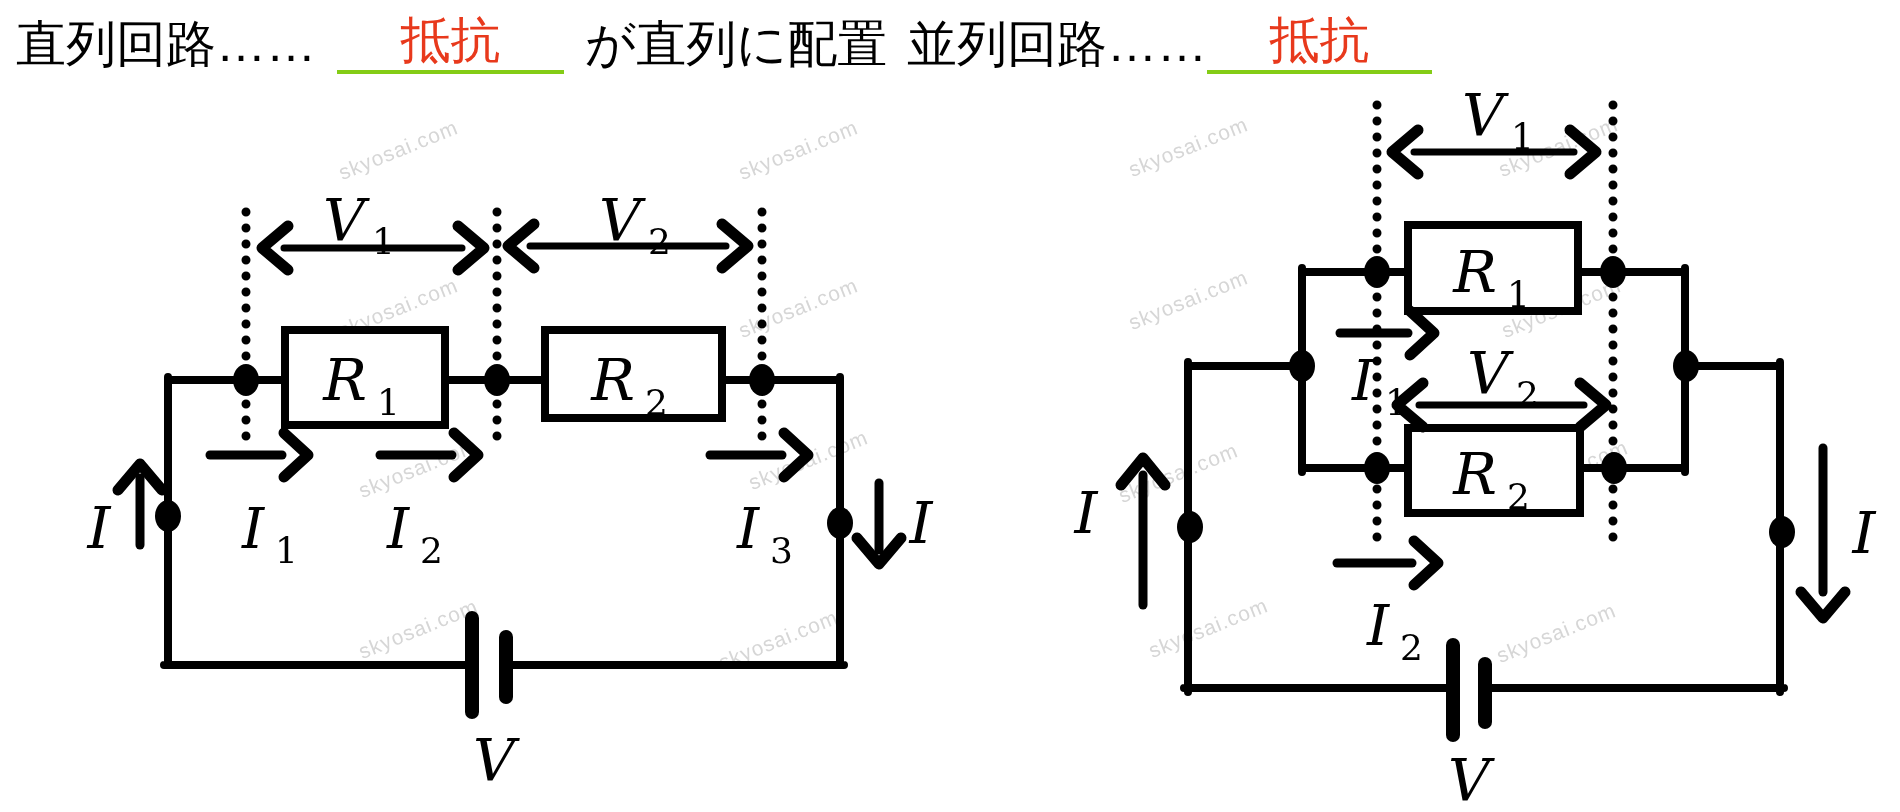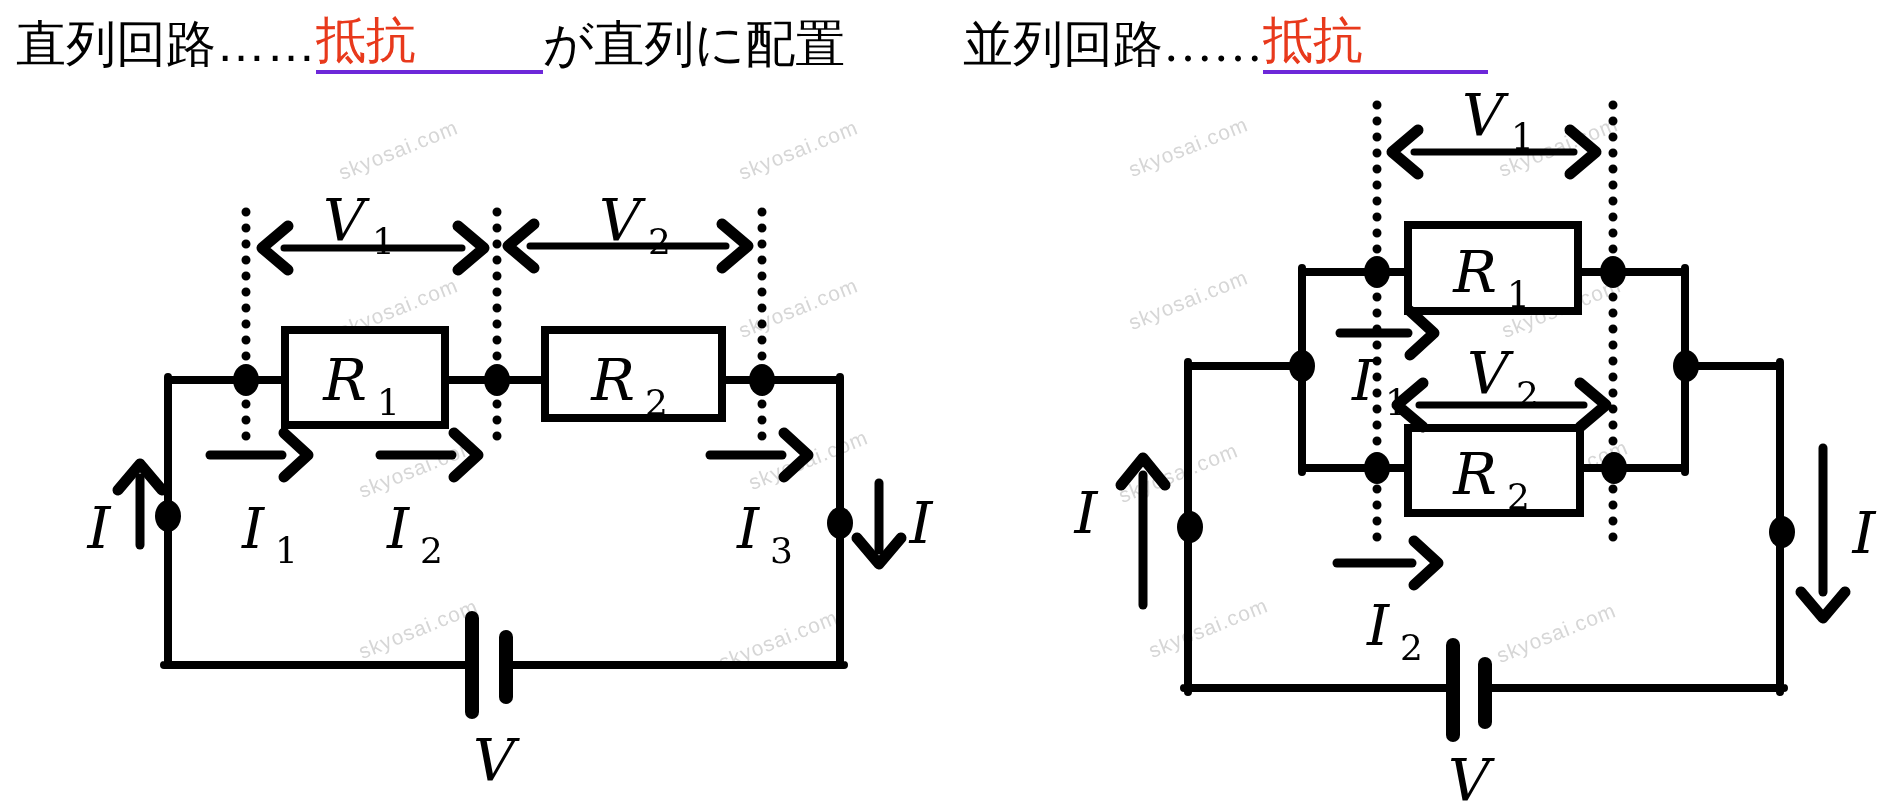--- a/index.html
+++ b/index.html
@@ -5,25 +5,25 @@
   html,body{margin:0;padding:0;}
   body{
     width:1900px;height:812px;position:relative;background:#ffffff;overflow:hidden;
     font-family:"Liberation Sans","DejaVu Sans",sans-serif;
   }
   .header{
     position:absolute;top:10px;font-size:50px;line-height:1.2;color:#000;
     white-space:nowrap;display:flex;align-items:flex-end;
   }
   .header .blank{
-    display:inline-block;border-bottom:4px solid #6d28d9;
+    display:inline-block;text-align:center;border-bottom:4px solid #84cc16;
   }
   .header .accent{font-weight:400;}
-  #header-left{left:16px;}
-  #header-right{left:963px;font-family:Liberation Serif, serif;}
+  #header-left{left:16px;gap:21px;}
+  #header-right{left:907px;}
   #header-left .blank{width:227px;}
   #header-right .blank{width:225px;}
   .wm{
     position:absolute;font-size:21px;color:#cccccc;opacity:.8;letter-spacing:1px;
     transform:rotate(-22deg);pointer-events:none;white-space:nowrap;
   }
   svg text{font-family:"DejaVu Serif","Liberation Serif",serif;}
   .lbl{font-style:italic;font-size:58px;fill:#000;}
   .lbl-med{font-style:italic;font-size:56px;fill:#000;}
   .sub{font-style:normal;font-size:36px;fill:#000;}

